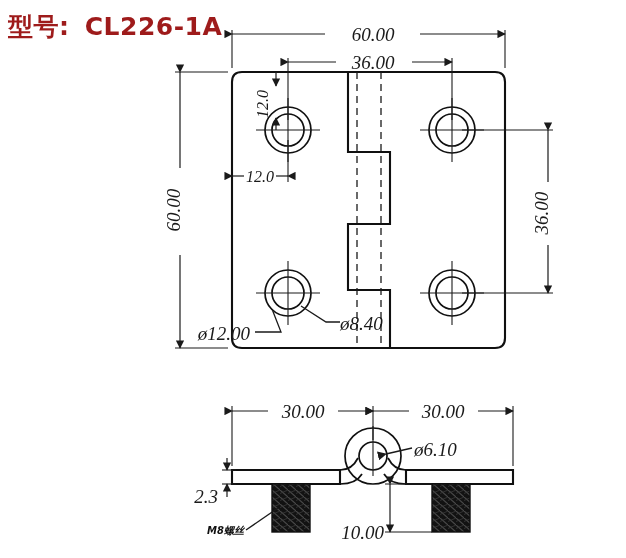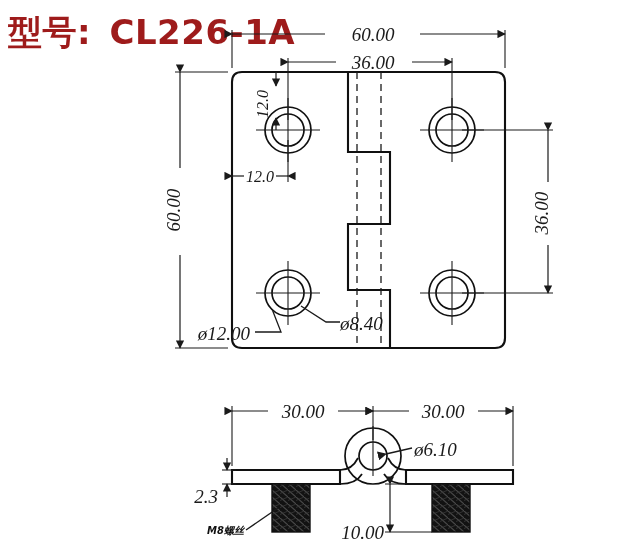--- a/index.html
+++ b/index.html
@@ -12,21 +12,21 @@
     width: 626px;
     height: 558px;
     background: #ffffff;
     overflow: hidden;
     font-family: "Liberation Sans", sans-serif;
   }
   #title {
     position: absolute;
     left: 8px;
     top: 10px;
-    font-size: 34px;
+    font-size: 25px;
     font-weight: bold;
     color: #9e1b1b;
     letter-spacing: 0.5px;
     white-space: nowrap;
     font-family: "DejaVu Sans", sans-serif;
   }
   svg#drawing {
     position: absolute;
     left: 0;
     top: 0;

